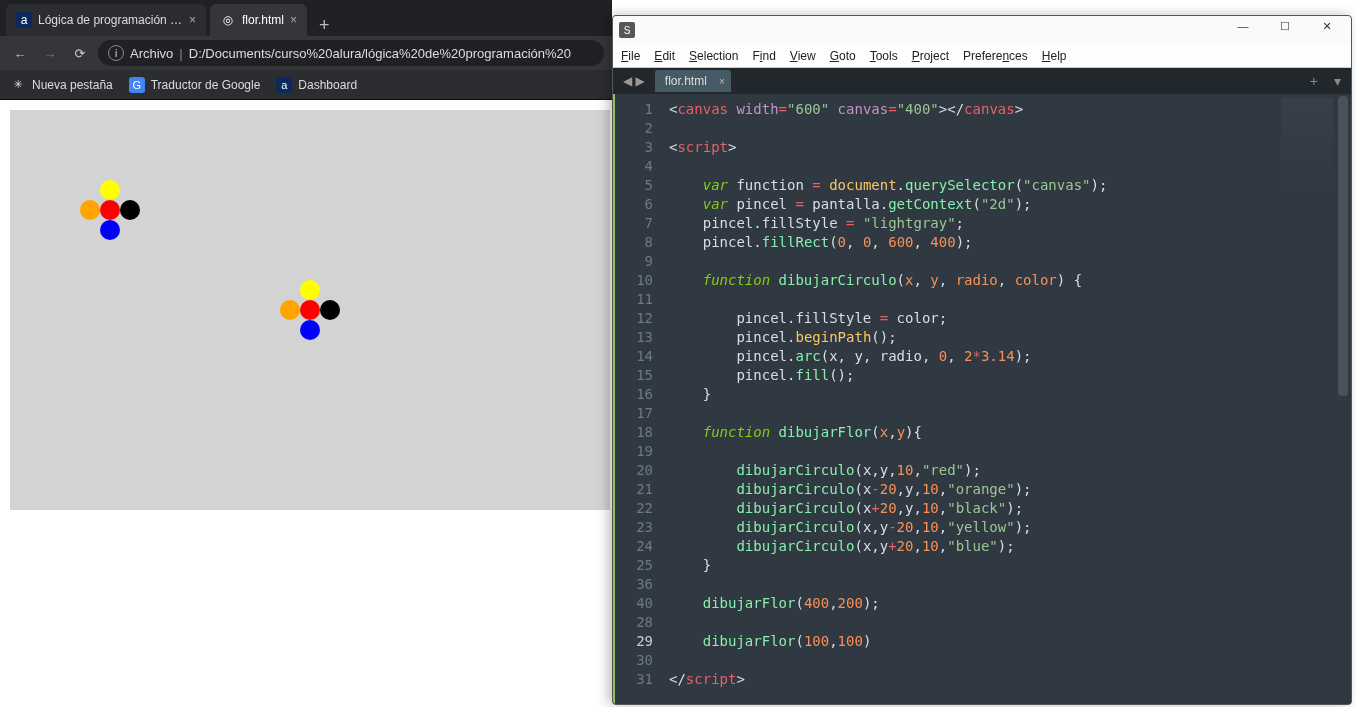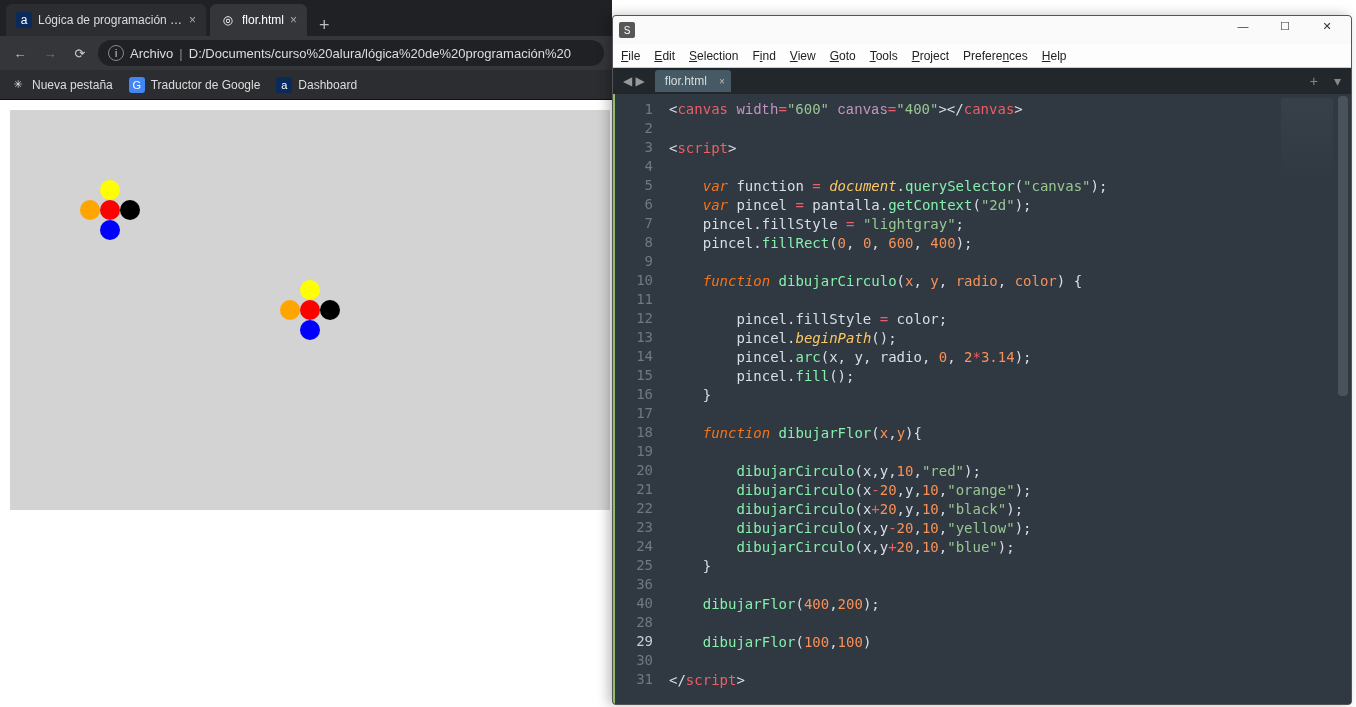--- a/index.html
+++ b/index.html
@@ -78,25 +78,25 @@
   }
   .gutter{width:48px;background:#303841;color:#6d7a82;text-align:right;padding:6px 8px 6px 0;line-height:19px;user-select:none;border-left:2px solid #8fbf6b;}
   .gutter .curln{color:#c5ced4;}
   .code{flex:1;padding:6px 8px;color:#d8dee9;line-height:19px;white-space:pre;}
   .minimap{position:absolute;right:18px;top:4px;width:52px;height:90px;background:linear-gradient(#3a434b,#303841);opacity:.7;border-radius:2px;}
   .scrollbar{position:absolute;right:2px;top:0;width:12px;height:100%;}
   .scrollbar .thumb{position:absolute;right:1px;top:2px;width:10px;height:300px;background:#495159;border-radius:4px;}
 
   
   .c-tag{color:#EC5f67;}        
-  .c-attr{color:#c594c5;font-family:Liberation Mono, monospace;}       
+  .c-attr{color:#c594c5;}       
   .c-str{color:#99c794;}        
-  .c-kw{color:#f97316;font-style:italic;text-align:center;}        
+  .c-kw{color:#84cc16;font-style:italic;text-align:center;}        
   .c-fn{color:#86efac;}         
-  .c-obj{color:#fac863;font-style:italic;}  
+  .c-obj{color:#fac863;}  
   .c-num{color:#f99157;}        
   .c-op{color:#ec5f67;}         
   .c-param{color:#f99157;}      
   .c-punc{color:#d8dee9;}
 </style>
 </head>
 <body>
 
 <div class="chrome">
   <div class="chrome-tabs">

